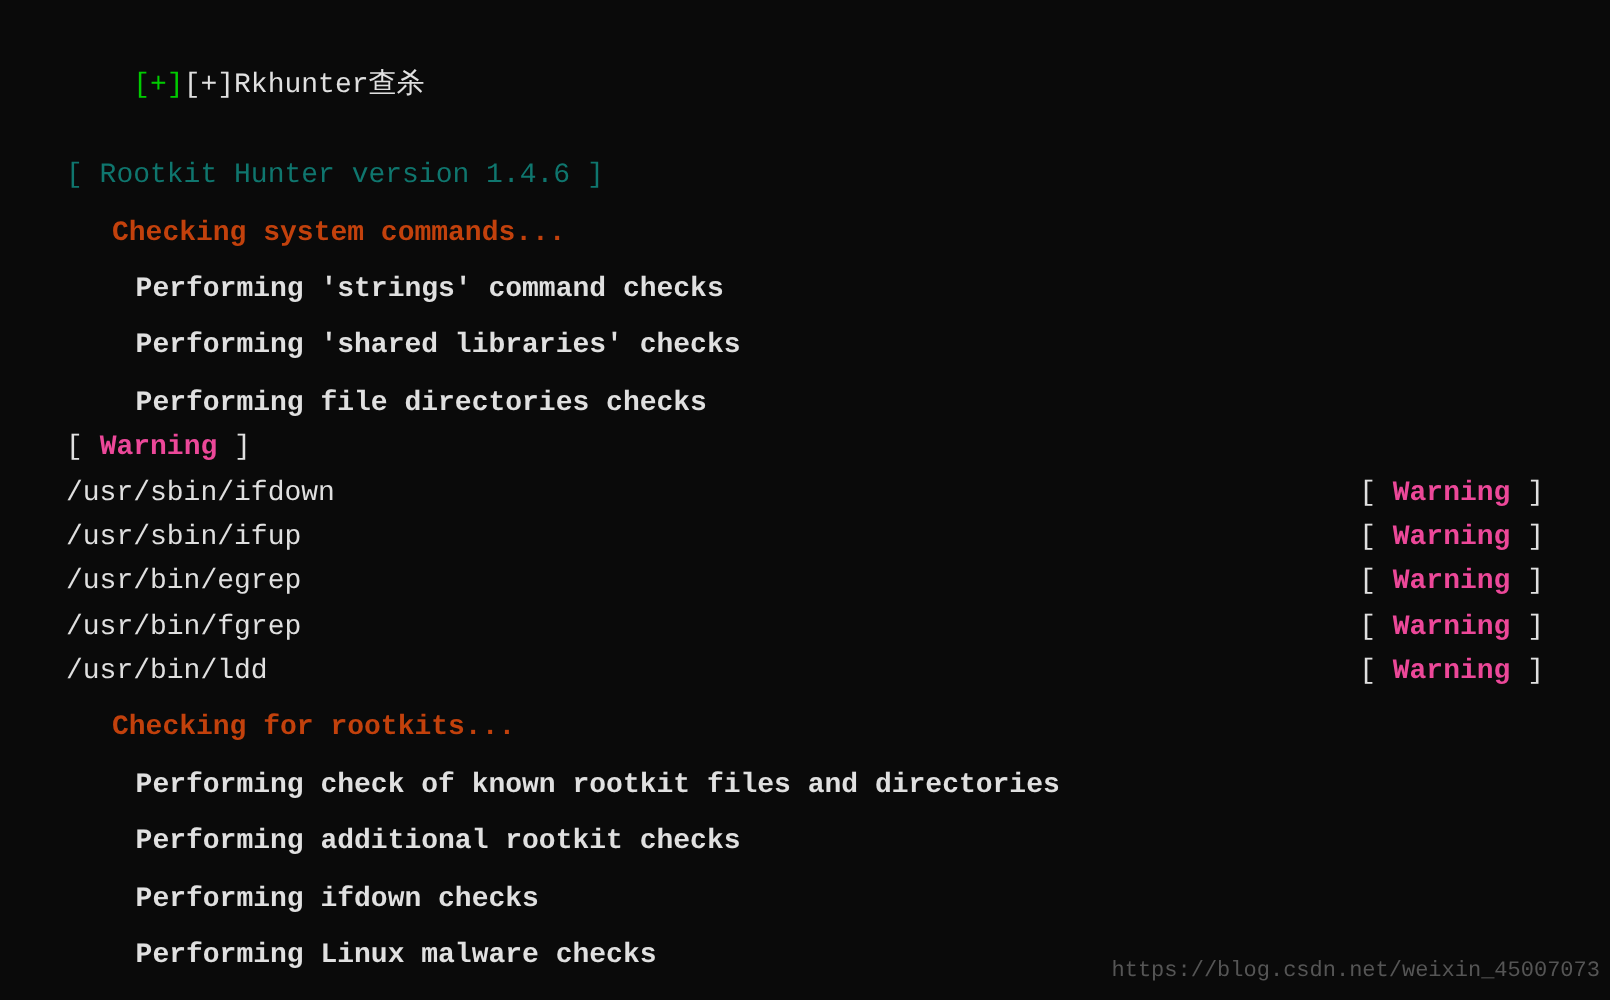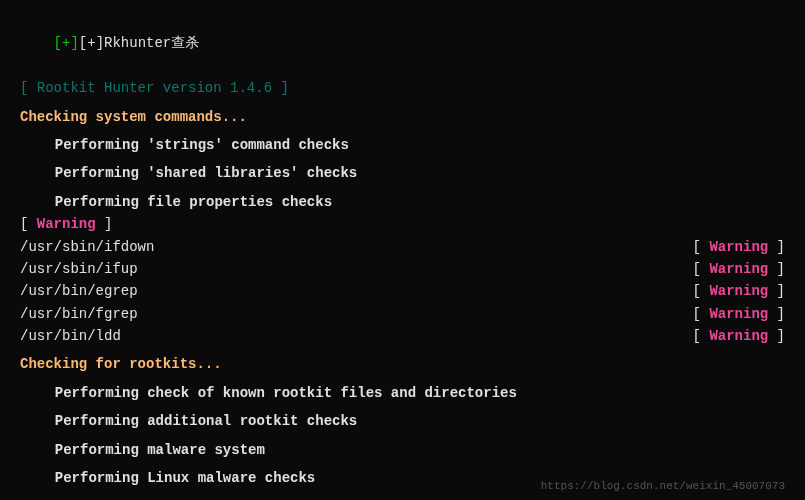--- a/index.html
+++ b/index.html
@@ -15,36 +15,37 @@
       font-family: 'Courier New', Courier, monospace;
       font-size: 14px;
       color: #c8c8c8;
       overflow: hidden;
     }
 
     .terminal {
       width: 805px;
       height: 500px;
       background-color: #0a0a0a;
-      padding: 10px 20px;
+      padding: 10px 33px;
       position: relative;
     }
 
     .line {
       line-height: 1.6;
       white-space: pre;
     }
 
     .white {
       color: #e0e0e0;
     }
 
     .section-header {
-      color: #fdba74;
+      color: #c2410c;
       font-weight: bold;
+      margin-left: 23px;
     }
 
     .warning-text {
       color: #ff4444;
       font-weight: bold;
     }
 
     .warning-line {
       display: flex;
       justify-content: space-between;
@@ -61,21 +62,21 @@
     }
 
     .indent1 {
       padding-left: 18px;
       font-weight: bold;
     }
 
     .watermark {
       position: absolute;
       bottom: 8px;
-      right: 20px;
+      right: 5px;
       color: #555555;
       font-size: 11px;
     }
 
     .title-line {
       color: #0f766e;
     }
 
     .plus-bracket {
       color: #00cc00;
@@ -102,21 +103,21 @@
   <div class="empty"></div>
 
   <div class="line indent1 white">  Performing 'strings' command checks</div>
 
   <div class="empty"></div>
 
   <div class="line indent1 white">  Performing 'shared libraries' checks</div>
 
   <div class="empty"></div>
 
-  <div class="line indent1 white">  Performing file properties checks</div>
+  <div class="line indent1 white">  Performing file directories checks</div>
 
   <div class="warning-line">
     <span class="warning-right">[ <span class="warning-text">Warning</span> ]</span>
   </div>
 
   <div class="warning-line">
     <span class="white">      /usr/sbin/ifdown</span>
     <span class="warning-right">[ <span class="warning-text">Warning</span> ]</span>
   </div>
 
@@ -147,21 +148,21 @@
   <div class="empty"></div>
 
   <div class="line indent1 white">  Performing check of known rootkit files and directories</div>
 
   <div class="empty"></div>
 
   <div class="line indent1 white">  Performing additional rootkit checks</div>
 
   <div class="empty"></div>
 
-  <div class="line indent1 white">  Performing malware system</div>
+  <div class="line indent1 white">  Performing ifdown checks</div>
 
   <div class="empty"></div>
 
   <div class="line indent1 white">  Performing Linux malware checks</div>
 
   <div class="watermark">https://blog.csdn.net/weixin_45007073</div>
 
 </div>
 
 </body></html>

